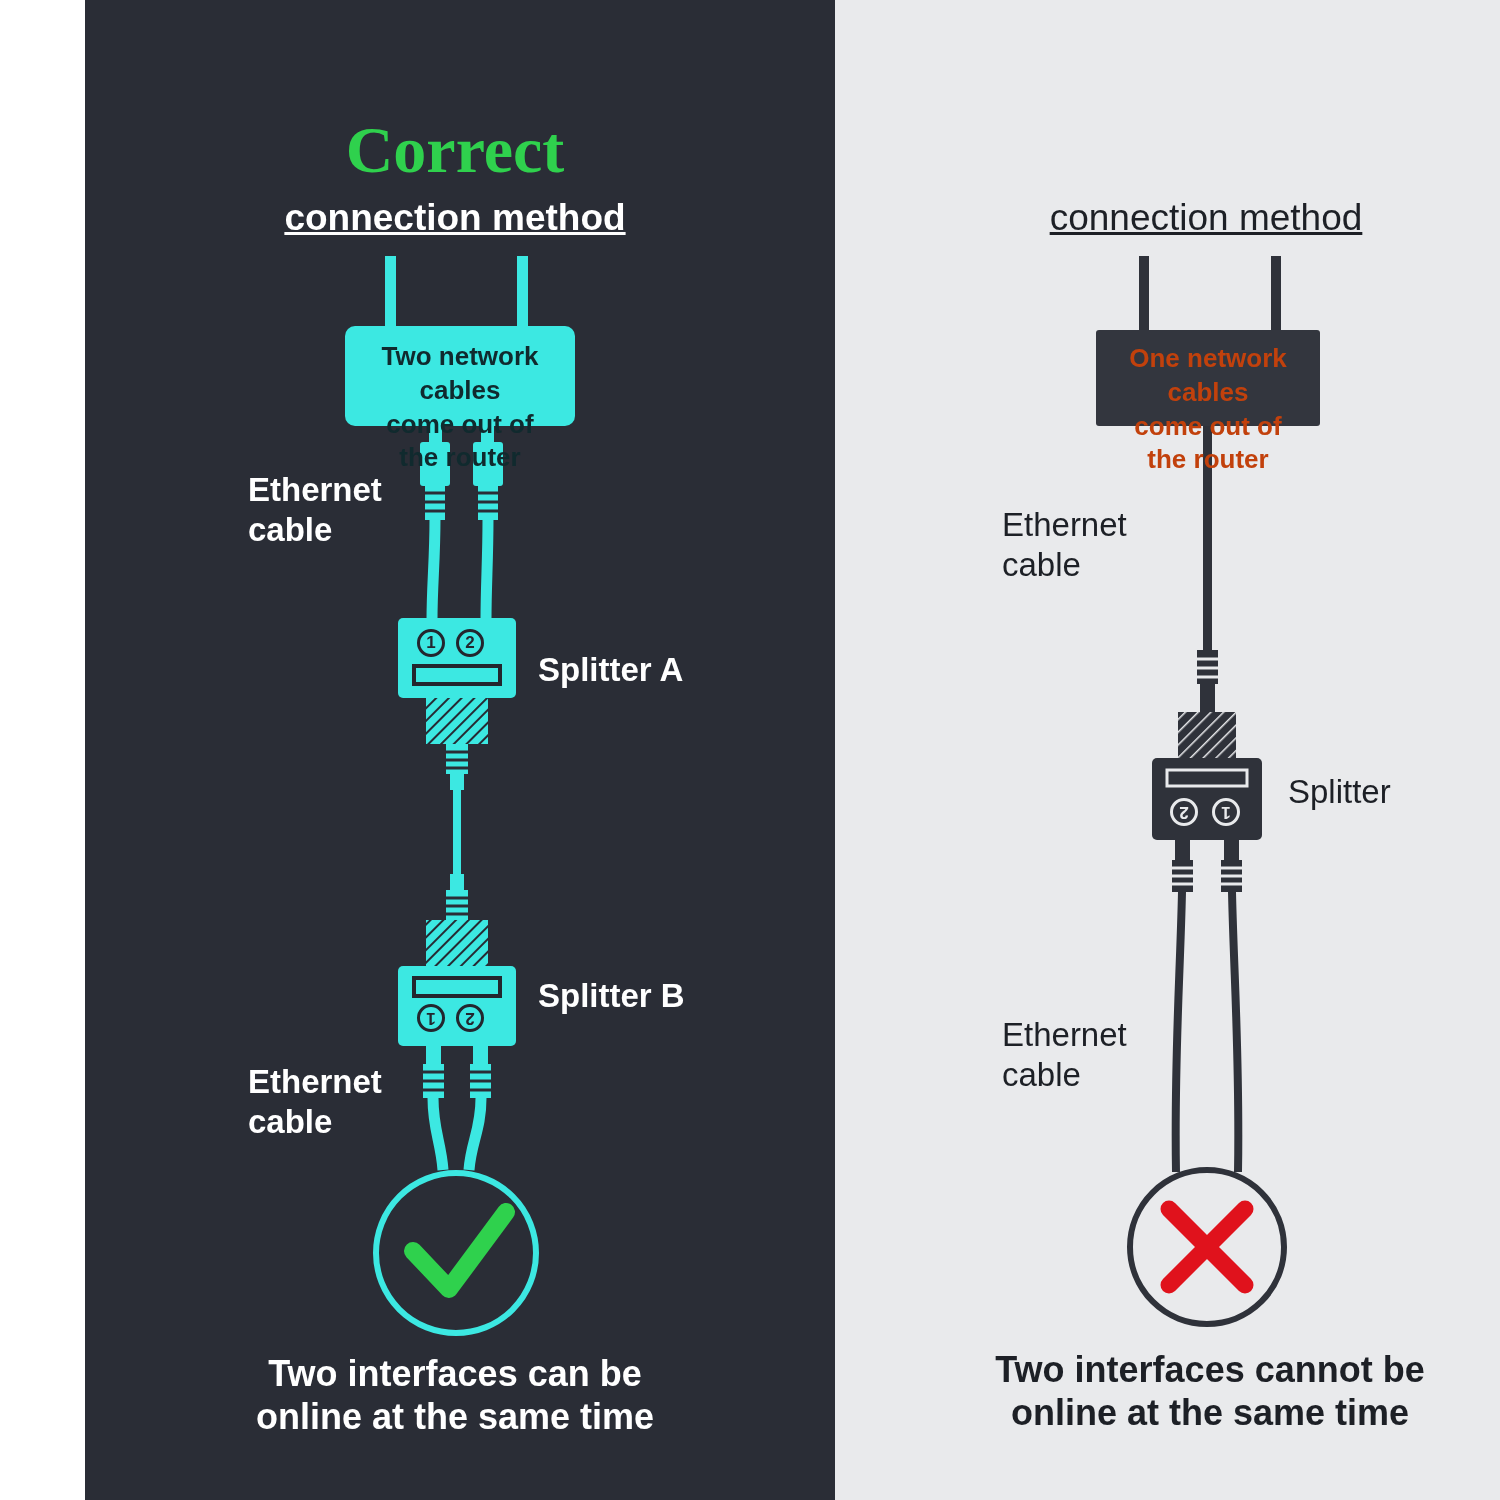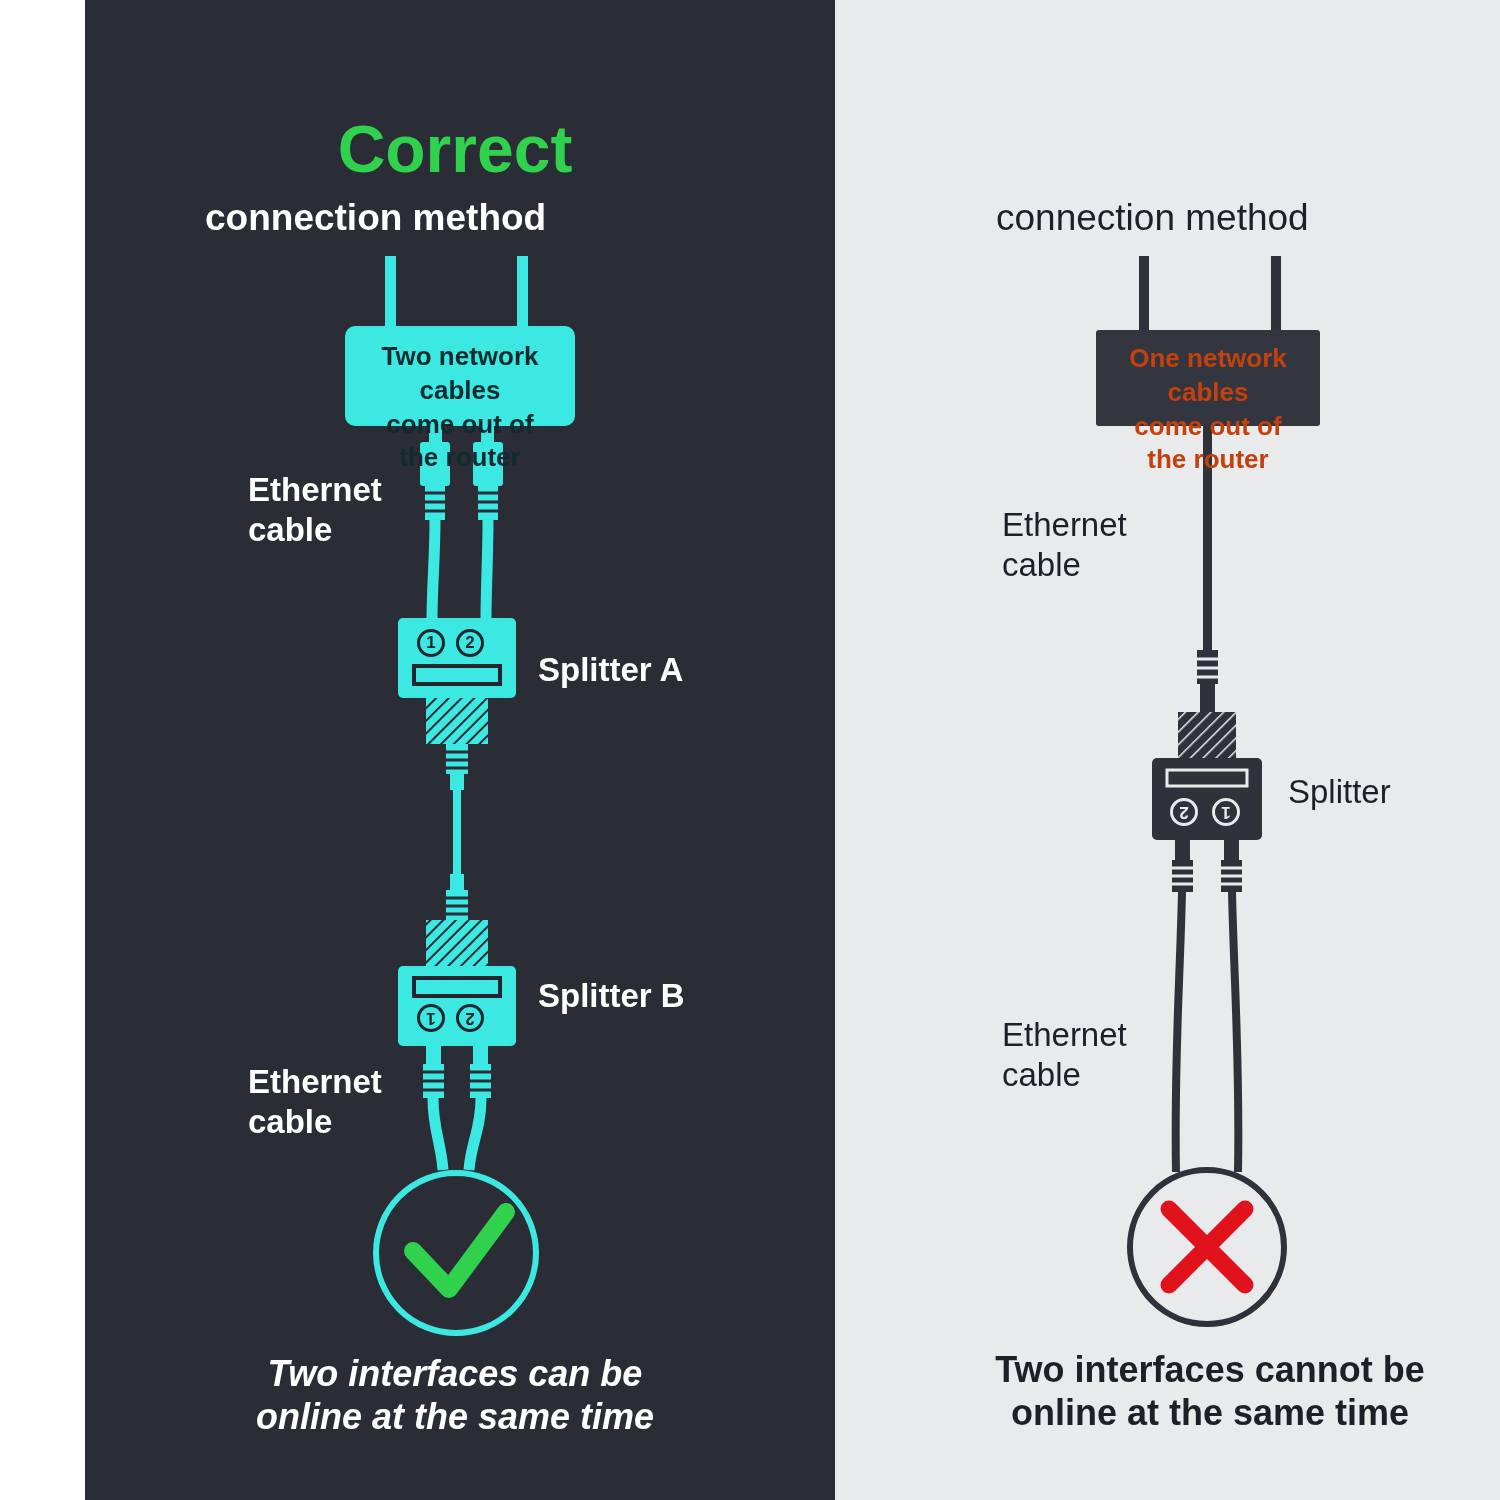--- a/index.html
+++ b/index.html
@@ -3,22 +3,22 @@
 <meta charset="utf-8">
 <style>
   * { margin:0; padding:0; box-sizing:border-box; }
   html,body { width:1500px; height:1500px; background:#ffffff; font-family:"Liberation Sans",sans-serif; }
   .canvas { position:relative; width:1500px; height:1500px; overflow:hidden; }
   .bg-dark  { position:absolute; left:85px;  top:0; width:750px; height:1500px; background:var(--panel-dark); }
   .bg-light { position:absolute; left:835px; top:0; width:665px; height:1500px; background:var(--panel-light); }
   svg.diagram { position:absolute; left:0; top:0; }
 
   .label { position:absolute; white-space:pre-line; line-height:1.2; }
-  .t-title  { font-size:66px; font-weight:bold; text-align:center; }
-  .t-sub    { font-size:37px; font-weight:bold; text-align:left; }
+  .t-title  { font-size:66px; font-weight:bold; text-align:center;font-family:Liberation Serif, serif; }
+  .t-sub    { font-size:37px; font-weight:bold; text-align:center;text-decoration:underline; }
   .t-box    { font-size:26px; font-weight:bold; text-align:center; line-height:1.3; }
   .t-label  { font-size:33px; font-weight:bold; color:#ffffff; }
   .t-label-r{ font-size:33px; font-weight:normal; color:var(--text-dark); }
   .t-result { font-size:36px; font-weight:bold; text-align:center; }
 
   .port { position:absolute; width:28px; height:28px; border-radius:50%;
           border:3px solid var(--dark-detail); color:var(--dark-detail);
           font-size:17px; font-weight:bold; display:flex; align-items:center; justify-content:center; }
   .port.flip { transform:rotate(180deg); }
   .port.light { border-color:var(--panel-light); color:var(--panel-light); }
@@ -176,21 +176,21 @@
   <div class="label t-sub" style="left:205px; top:196px; width:500px; color:#ffffff;">connection method</div>
   <div class="label t-box" style="left:350px; top:340px; width:220px; color:#102a2e;">Two network cables
 come out of
 the router</div>
   <div class="label t-label" style="left:248px; top:470px;">Ethernet
 cable</div>
   <div class="label t-label" style="left:538px; top:650px;">Splitter A</div>
   <div class="label t-label" style="left:538px; top:976px;">Splitter B</div>
   <div class="label t-label" style="left:248px; top:1062px;">Ethernet
 cable</div>
-  <div class="label t-result" style="left:180px; top:1352px; width:550px; color:#ffffff;font-style:italic;">Two interfaces can be
+  <div class="label t-result" style="left:180px; top:1352px; width:550px; color:#ffffff;">Two interfaces can be
 online at the same time</div>
 
   <div class="port" style="left:417px; top:629px;">1</div>
   <div class="port" style="left:456px; top:629px;">2</div>
   <div class="port flip" style="left:417px; top:1004px;">1</div>
   <div class="port flip" style="left:456px; top:1004px;">2</div>
 
   <div class="label t-sub" style="left:996px; top:196px; width:420px; color:var(--text-dark); font-weight:normal;">connection method</div>
   <div class="label t-box" style="left:1100px; top:342px; width:216px; color:#c2410c;">One network cables
 come out of

